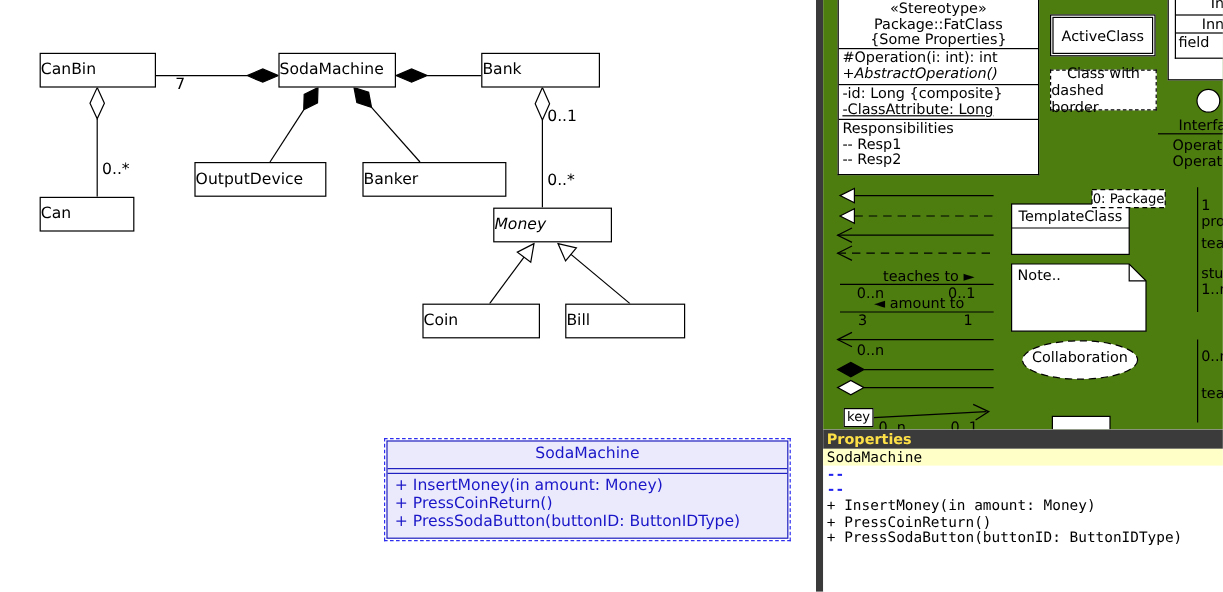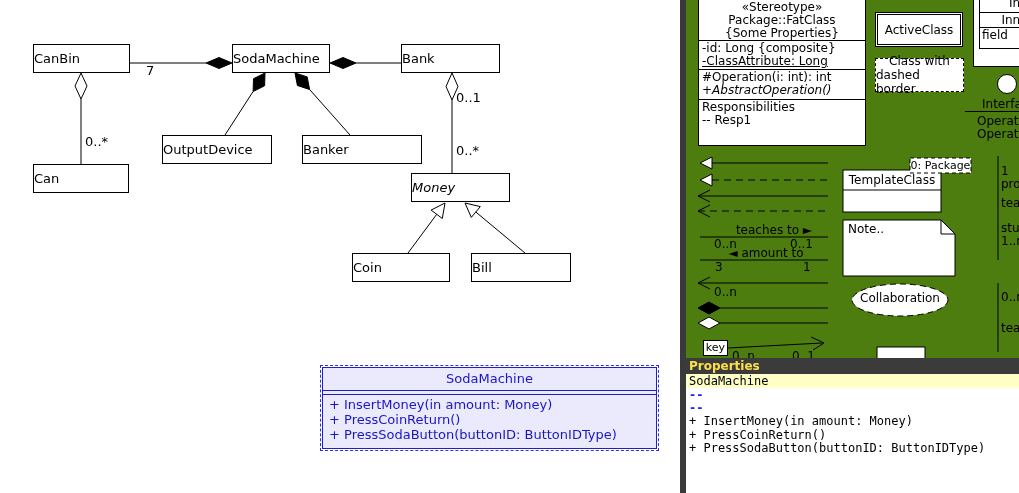--- a/index.html
+++ b/index.html
@@ -110,21 +110,21 @@
   </div>
 <div class="cls italic" style="left:411px;top:173px;width:99px;height:29px;">
     <span>Money</span>
   </div>
 <div class="cls" style="left:352px;top:253px;width:98px;height:29px;">
     <span>Coin</span>
   </div>
 <div class="cls" style="left:471px;top:253px;width:100px;height:29px;">
     <span>Bill</span>
   </div>
-<div class="cls" style="left:33px;top:164px;width:96px;height:29px;">
+<div class="cls" style="left:33px;top:164px;width:79px;height:29px;">
     <span>Can</span>
   </div>
 
 <span class="lbl" style="left:146px;top:64px;">7</span>
 <span class="lbl" style="left:85px;top:135px;">0..*</span>
 <span class="lbl" style="left:456px;top:91px;">0..1</span>
 <span class="lbl" style="left:456px;top:144px;">0..*</span>
 
 <div class="sel-outer">
   <div class="sel-inner">
@@ -177,31 +177,32 @@
     <line x1="312" y1="156" x2="312" y2="260"></line>
     <line x1="312" y1="283" x2="312" y2="352"></line>
   </svg>
 
   <div class="box stereo" style="left:12px;top:0;width:168px;height:146px;border-top:none;">
     <div class="sec center" style="height:41px;">
       <div>«Stereotype»</div>
       <div>Package::FatClass</div>
       <div>{Some Properties}</div>
     </div>
+    <div class="sec" style="height:30px;">
+      <div>#Operation(i: int): int</div>
+      <div class="it">+AbstractOperation()</div>
+    </div>
     <div class="sec" style="height:29px;">
       <div>-id: Long {composite}</div>
       <div class="underline">-ClassAttribute: Long</div>
     </div>
-    <div class="sec" style="height:30px;">
-      <div>#Operation(i: int): int</div>
-      <div class="it">+AbstractOperation()</div>
-    </div>
     <div class="sec last" style="height:44px;">
       <div>Responsibilities</div>
       <div>-- Resp1</div>
+      <div>-- Resp2</div>
     </div>
   </div>
 
   <div class="box dbl-outer" style="left:189px;top:12px;width:88px;height:35px;">
     <div class="dbl-inner">
         <span>ActiveClass</span>
       </div>
   </div>
 
   <div class="box dashed-box" style="left:189px;top:58px;width:89px;height:34px;">

